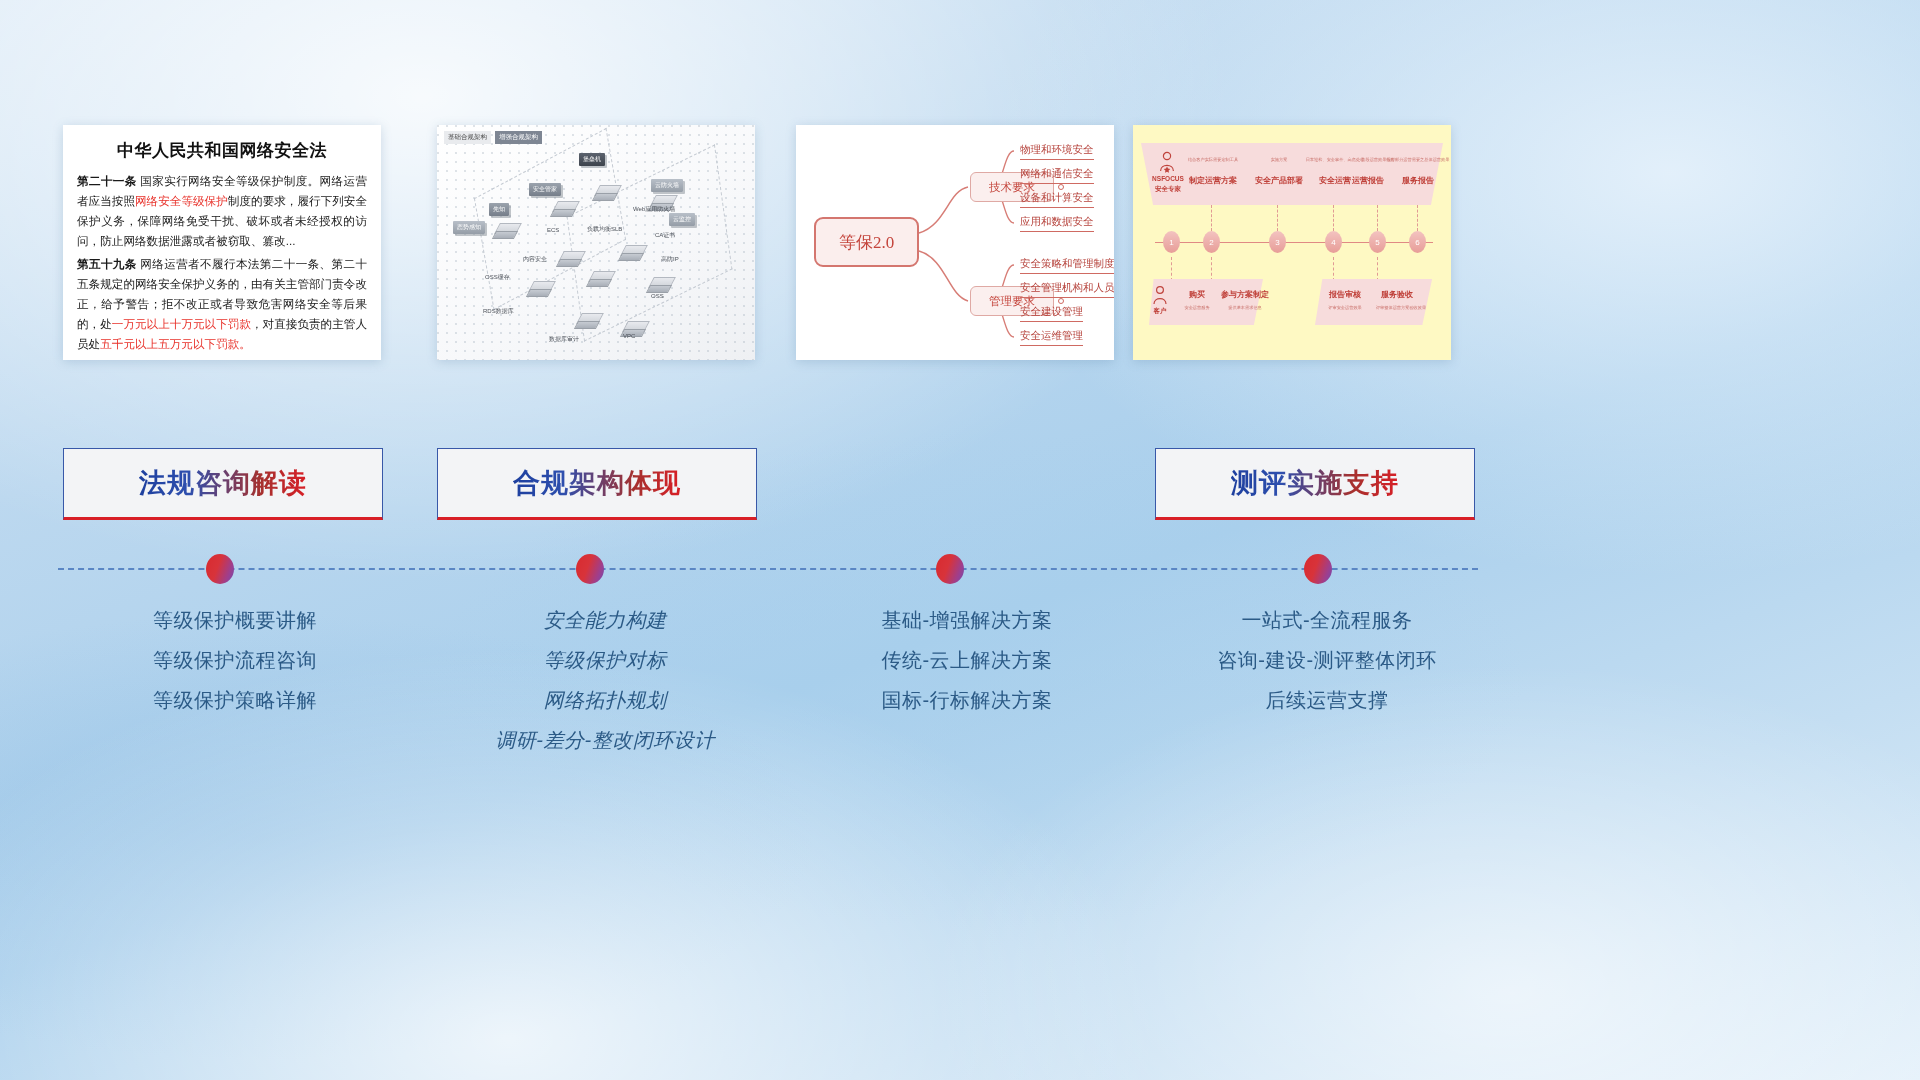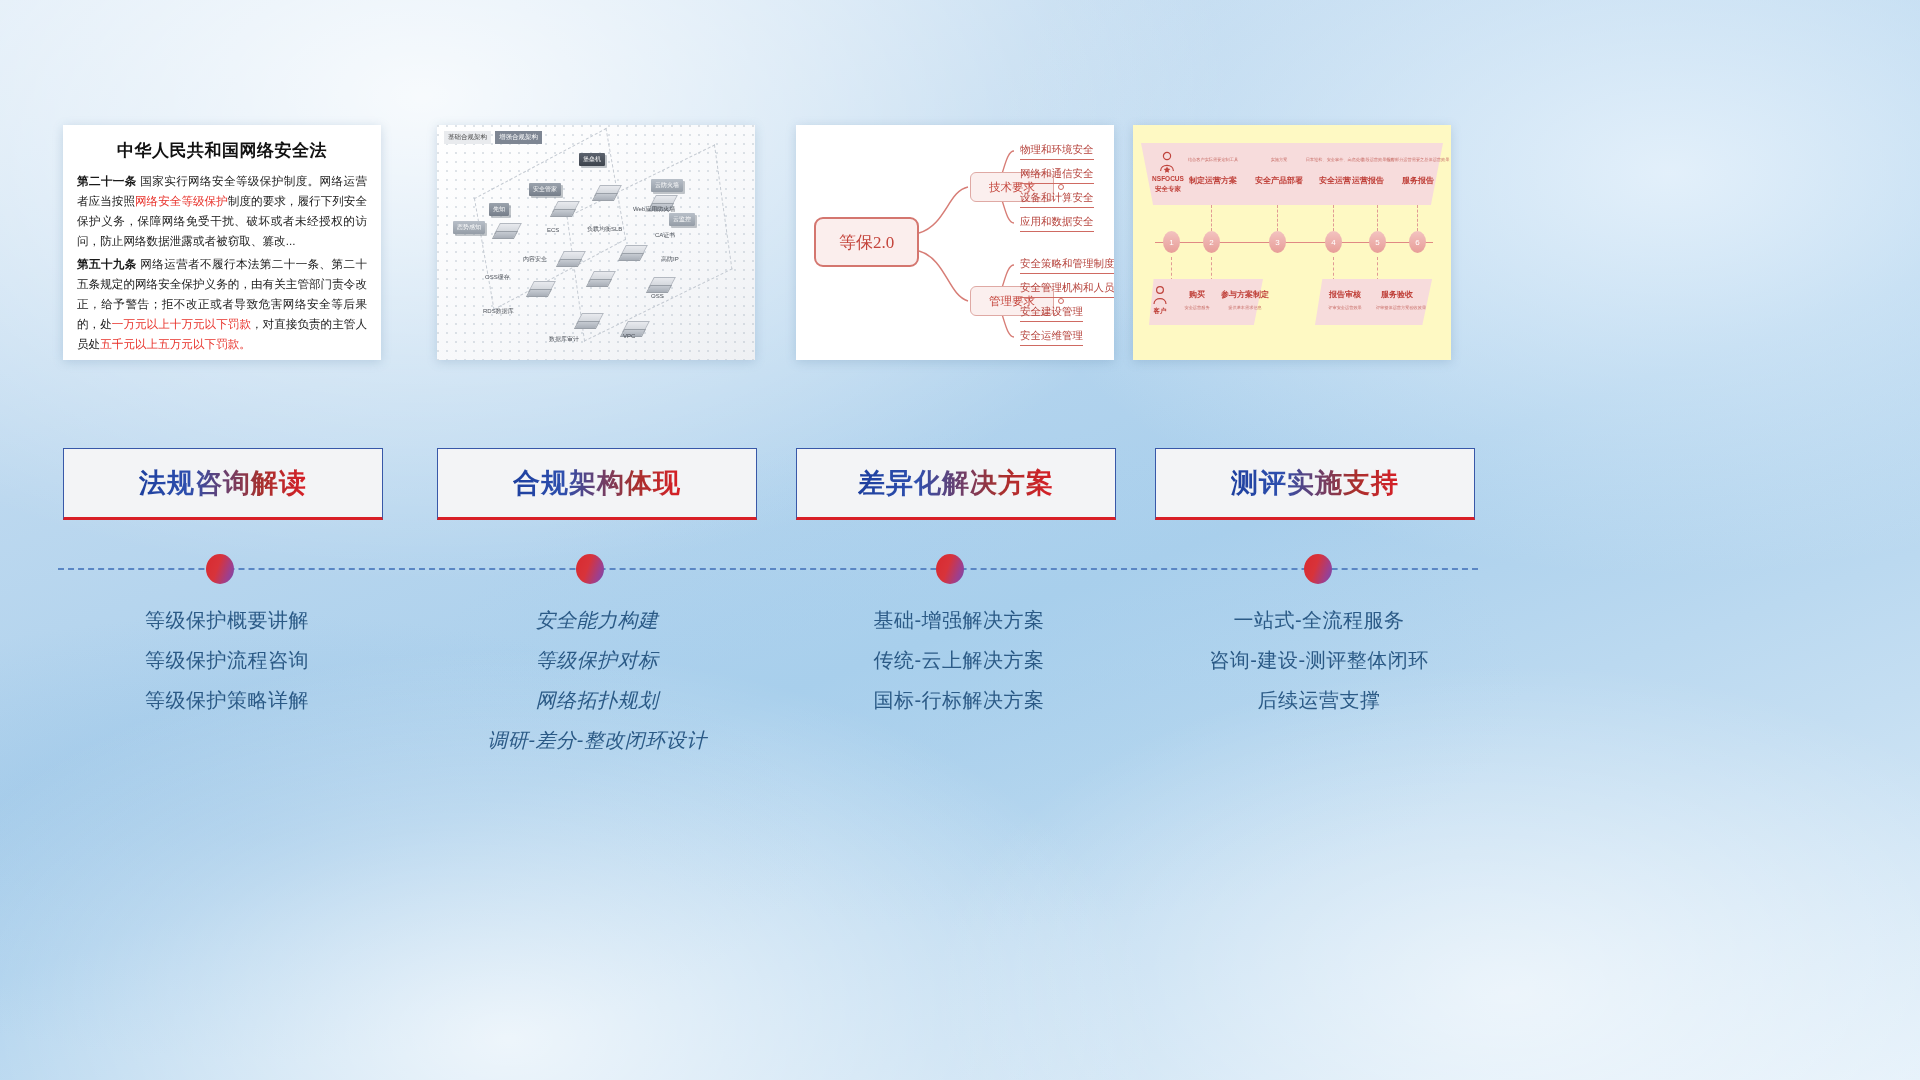--- a/index.html
+++ b/index.html
@@ -139,21 +139,21 @@
   .tl-dot {
     position: absolute; top: 2px; width: 28px; height: 30px; border-radius: 50%;
     background: linear-gradient(110deg,#d82a2f 0%, #d8333a 42%, #9d3f8f 78%, #6f4bb0 100%);
   }
   .tl-dot.d1 { left: 206px; }
   .tl-dot.d2 { left: 576px; }
   .tl-dot.d3 { left: 936px; }
   .tl-dot.d4 { left: 1304px; }
 
   
-  #lists { position: absolute; left: 4px; top: 600px; width: 1908px; height: 220px; }
+  #lists { position: absolute; left: 12px; top: 600px; width: 1908px; height: 220px; }
   .col { position: absolute; top: 0; text-align: center; }
   .col.l1 { left: 63px;   width: 320px; }
   .col.l2 { left: 423px;  width: 340px; font-style: italic; }
   .col.l3 { left: 790px;  width: 330px; }
   .col.l4 { left: 1145px; width: 340px; }
   .li { font-size: 20px; color: #2b5a86; line-height: 1; padding: 10px 0; letter-spacing: .5px; }
 </style>
 </head>
 <body>
 
@@ -356,23 +356,20 @@
   </div>
 </div>
 
 <div id="heads">
   <div class="head-box h1">
     <span class="head-txt">法规咨询解读</span>
   </div>
   <div class="head-box h2">
     <span class="head-txt">合规架构体现</span>
   </div>
-  <div class="head-box h3">
-    <span class="head-txt">差异化解决方案</span>
-  </div>
   <div class="head-box h4">
     <span class="head-txt">测评实施支持</span>
   </div>
 </div>
 
 <div id="timeline">
   <div class="tl-line"></div>
   <div class="tl-dot d1"></div>
   <div class="tl-dot d2"></div>
   <div class="tl-dot d3"></div>

